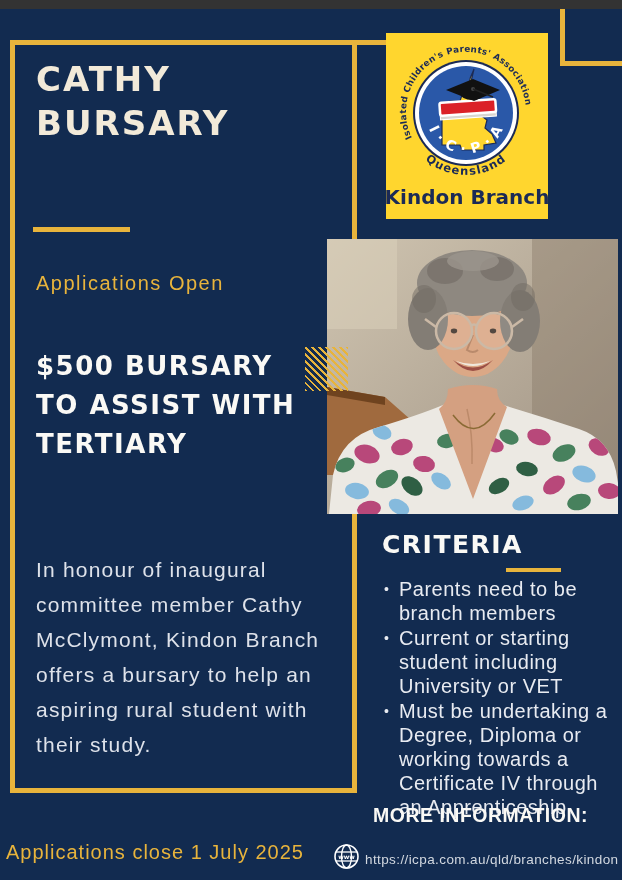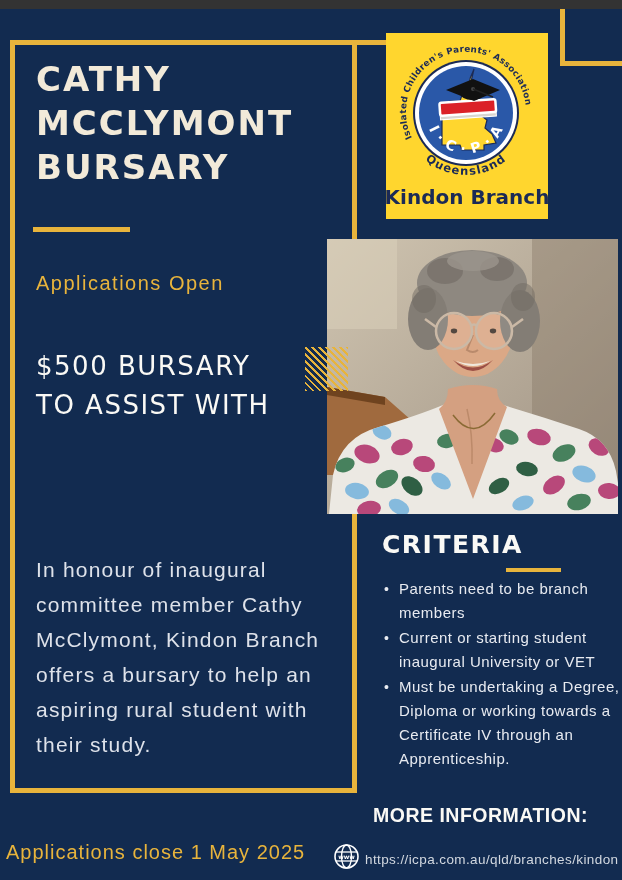--- a/index.html
+++ b/index.html
@@ -24,40 +24,40 @@
   .corner-h{left:560px;top:52px;width:62px;height:5px;background:var(--gold);}
 
   
   .title{left:36px;top:48px;margin:0;font-family:"DejaVu Sans",sans-serif;
     font-size:34px;font-weight:bold;line-height:44px;letter-spacing:2px;
     color:var(--cream);}
   .title span{display:block;}
   .title-underline{left:33px;top:218px;width:97px;height:5px;background:var(--gold);}
   .app-open{left:36px;top:263px;font-size:20px;letter-spacing:1.5px;color:var(--gold);}
   .headline{left:36px;top:338px;margin:0;font-family:"DejaVu Sans",sans-serif;
-    font-size:26px;font-weight:normal;line-height:39px;letter-spacing:1.5px;color:var(--white);}
+    font-size:26px;font-weight:bold;line-height:39px;letter-spacing:1.5px;color:var(--white);}
   .headline span{display:block;}
   .body-par{left:36px;top:543px;width:302px;margin:0;font-size:21px;
     line-height:35px;letter-spacing:1.2px;color:var(--body-text);}
   .apps-close{left:6px;top:832px;font-size:20px;letter-spacing:1px;color:var(--gold);}
 
   
   .photo{left:327px;top:230px;width:291px;height:275px;z-index:2;}
   .hatch{left:305px;top:338px;width:43px;height:44px;z-index:3;
     background:repeating-linear-gradient(45deg,var(--gold) 0 2px,rgba(0,0,0,0) 2px 5px);}
 
   
   .logo{left:386px;top:24px;width:162px;height:186px;z-index:2;}
 
   
   .criteria-h{left:382px;top:521px;margin:0;font-family:"DejaVu Sans",sans-serif;
     font-size:25px;font-weight:bold;letter-spacing:1.5px;color:var(--white);}
   .criteria-underline{left:506px;top:559px;width:55px;height:4px;background:var(--gold);}
   .criteria-list{left:384px;top:568px;width:238px;margin:0;padding:0;list-style:none;
-    font-size:15px;line-height:24px;letter-spacing:0.5px;color:#E8EBF1;}
+    font-size:20px;line-height:24px;letter-spacing:0.5px;color:#E8EBF1;}
   .criteria-list li{position:relative;padding-left:15px;margin-bottom:1px;}
   .criteria-list li::before{content:"•";position:absolute;left:0;top:0;font-size:14px;}
 
   
   .more-info-h{left:373px;top:795px;margin:0;font-family:Liberation Sans, sans-serif;
     font-size:19.5px;font-weight:bold;letter-spacing:0.5px;color:var(--white);}
   .globe{left:333px;top:834px;width:27px;height:27px;}
   .url{left:365px;top:843px;font-size:13.5px;letter-spacing:0.4px;color:#D2D8E0;}
 </style>
 </head>
@@ -65,30 +65,30 @@
 
 <div class="poster">
 
   <div class="abs main-frame"></div>
   <div class="abs top-line-ext"></div>
   <div class="abs corner-v"></div>
   <div class="abs corner-h"></div>
 
   <h1 class="abs title">
     <span>CATHY</span>
-    <span>MCCLYMONT</span>
     <span>BURSARY</span>
   </h1>
   <div class="abs title-underline"></div>
 
   <div class="abs app-open">Applications Open</div>
 
   <h2 class="abs headline">
     <span>$500 BURSARY</span>
     <span>TO ASSIST WITH</span>
+    <span>TERTIARY</span>
   </h2>
 
   <p class="abs body-par">In honour of inaugural committee member Cathy McClymont, Kindon Branch offers a bursary to help an aspiring rural student with their study.</p>
 
   <svg class="abs photo" viewBox="0 0 291 275">
     <defs>
       <linearGradient id="pbg" x1="0" y1="0" x2="1" y2="1">
         <stop offset="0" stop-color="#CFC4B0"></stop>
         <stop offset="1" stop-color="#9E9182"></stop>
       </linearGradient>
@@ -198,29 +198,29 @@
     <text font-family="DejaVu Sans, sans-serif" font-size="11.5" font-weight="bold" fill="#1B2A56" letter-spacing="1.2" text-anchor="middle">
       <textPath href="#arcQld" startOffset="50%">Queensland</textPath>
     </text>
     <text x="81" y="171" text-anchor="middle" font-family="DejaVu Sans, sans-serif" font-size="20" font-weight="bold" fill="#1B2A56">Kindon Branch</text>
   </svg>
 
   <h2 class="abs criteria-h">CRITERIA</h2>
   <div class="abs criteria-underline"></div>
   <ul class="abs criteria-list">
     <li>Parents need to be branch members</li>
-    <li>Current or starting student inaugural University or VET</li>
+    <li>Current or starting student including University or VET</li>
     <li>Must be undertaking a Degree, Diploma or working towards a Certificate IV through an Apprenticeship.</li>
   </ul>
 
   <h3 class="abs more-info-h">MORE INFORMATION:</h3>
   <svg class="abs globe" viewBox="0 0 27 27">
     <circle cx="13.5" cy="13.5" r="11.5" stroke="#FFFFFF" stroke-width="1.6" fill="none"></circle>
     <ellipse cx="13.5" cy="13.5" rx="5" ry="11.5" stroke="#FFFFFF" stroke-width="1.3" fill="none"></ellipse>
     <path d="M3,9 L24,9" stroke="#FFFFFF" stroke-width="1.3"></path>
     <path d="M3,18 L24,18" stroke="#FFFFFF" stroke-width="1.3"></path>
     <text x="13.5" y="16" text-anchor="middle" font-family="DejaVu Sans, sans-serif" font-size="6" font-weight="bold" fill="#FFFFFF">www</text>
   </svg>
   <div class="abs url">https://icpa.com.au/qld/branches/kindon</div>
 
-  <div class="abs apps-close">Applications close 1 May 2025</div>
+  <div class="abs apps-close">Applications close 1 July 2025</div>
 
 </div>
 
 </body></html>

